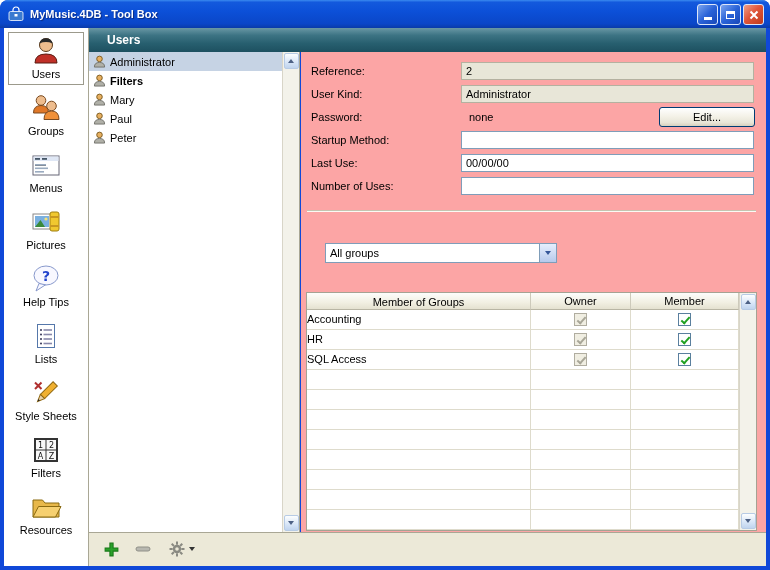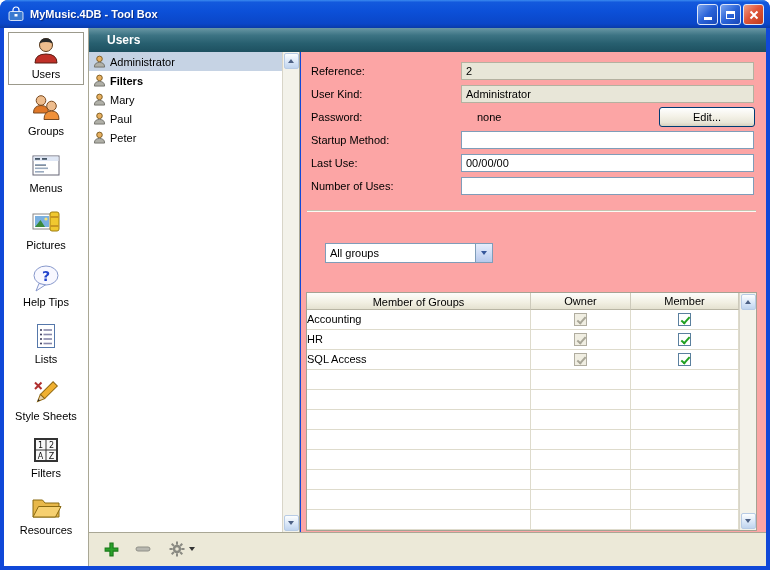--- a/index.html
+++ b/index.html
@@ -79,21 +79,21 @@
   .field-gray { background:#e8e6d8; border:1px solid #b4b1a0; color:#000; }
   .field-white { background:#fff; border:1px solid #7f9db9; }
   .xp-btn {
     position:absolute; left:358px; width:96px; height:20px;
     border:1px solid #003c74; border-radius:3px;
     background:linear-gradient(180deg,#fff,#f4f2e8 45%,#e9e6d8 80%,#d8d1bd);
     font:11px "Liberation Sans",sans-serif; cursor:pointer;
   }
   .divider { position:absolute; left:6px; right:10px; top:158px; height:0; border-top:1px solid #c6c3b0; border-bottom:1px solid #fbfaf4; }
   .combo {
-    position:absolute; left:24px; top:191px; width:168px; height:20px;
+    position:absolute; left:24px; top:191px; width:232px; height:20px;
     background:#fff; border:1px solid #7f9db9; display:flex; align-items:center; cursor:pointer;
   }
   .combo-text { flex:1; padding-left:4px; }
   .combo-btn {
     width:17px; height:100%; border-left:1px solid #7f9db9;
     background:linear-gradient(180deg,#e6eefd,#cfdcf5 50%,#b6c9ec);
     display:flex; align-items:center; justify-content:center;
   }
   .tri-down-blue { width:0; height:0; border-left:3px solid transparent; border-right:3px solid transparent; border-top:4px solid #35569a; }
   
@@ -358,21 +358,21 @@
 
     <span class="flabel" style="top:13px;">Reference:</span>
     <span class="flabel" style="top:36px;">User Kind:</span>
     <span class="flabel" style="top:59px;">Password:</span>
     <span class="flabel" style="top:82px;">Startup Method:</span>
     <span class="flabel" style="top:105px;">Last Use:</span>
     <span class="flabel" style="top:128px;">Number of Uses:</span>
 
     <input class="field field-gray" style="top: 10px;" readonly="" value="2">
     <input class="field field-gray" style="top: 33px;" readonly="" value="Administrator">
-    <span class="fvalue" style="left:160px; top:59px;padding-left:16px;">none</span>
+    <span class="fvalue" style="left:152px; top:59px;padding-left:16px;">none</span>
     <button class="xp-btn" style="top:55px;">Edit...</button>
     <input class="field field-white" style="top: 79px;" value="">
     <input class="field field-white" style="top: 102px;" value="00/00/00">
     <input class="field field-white" style="top: 125px;" value="">
 
     <div class="divider"></div>
 
     <div class="combo">
       <span class="combo-text">All groups</span>
       <span class="combo-btn">

